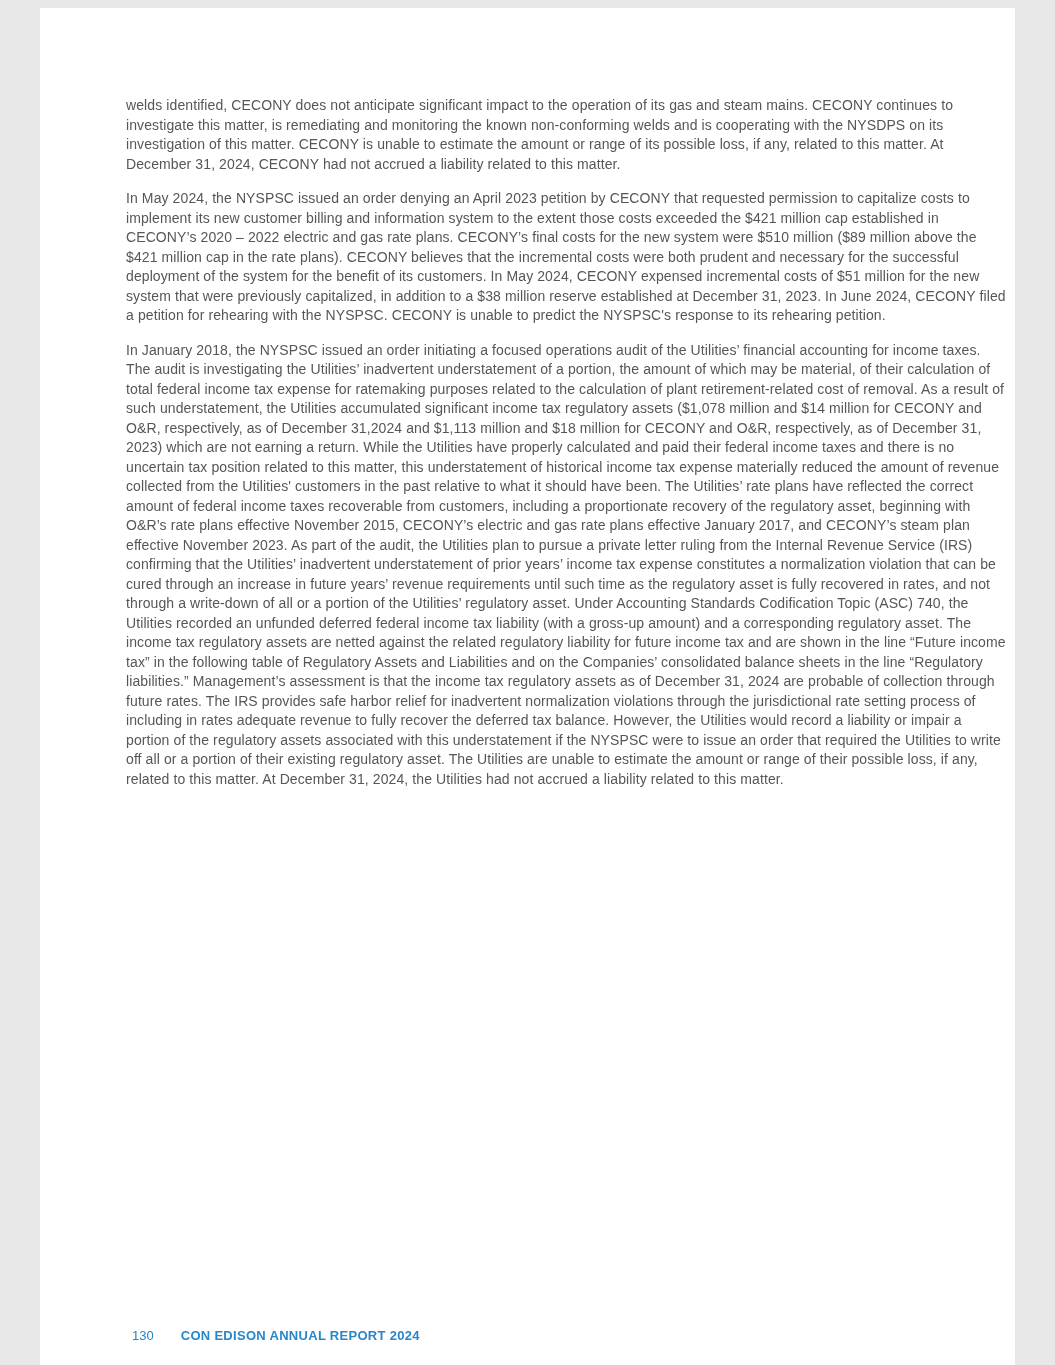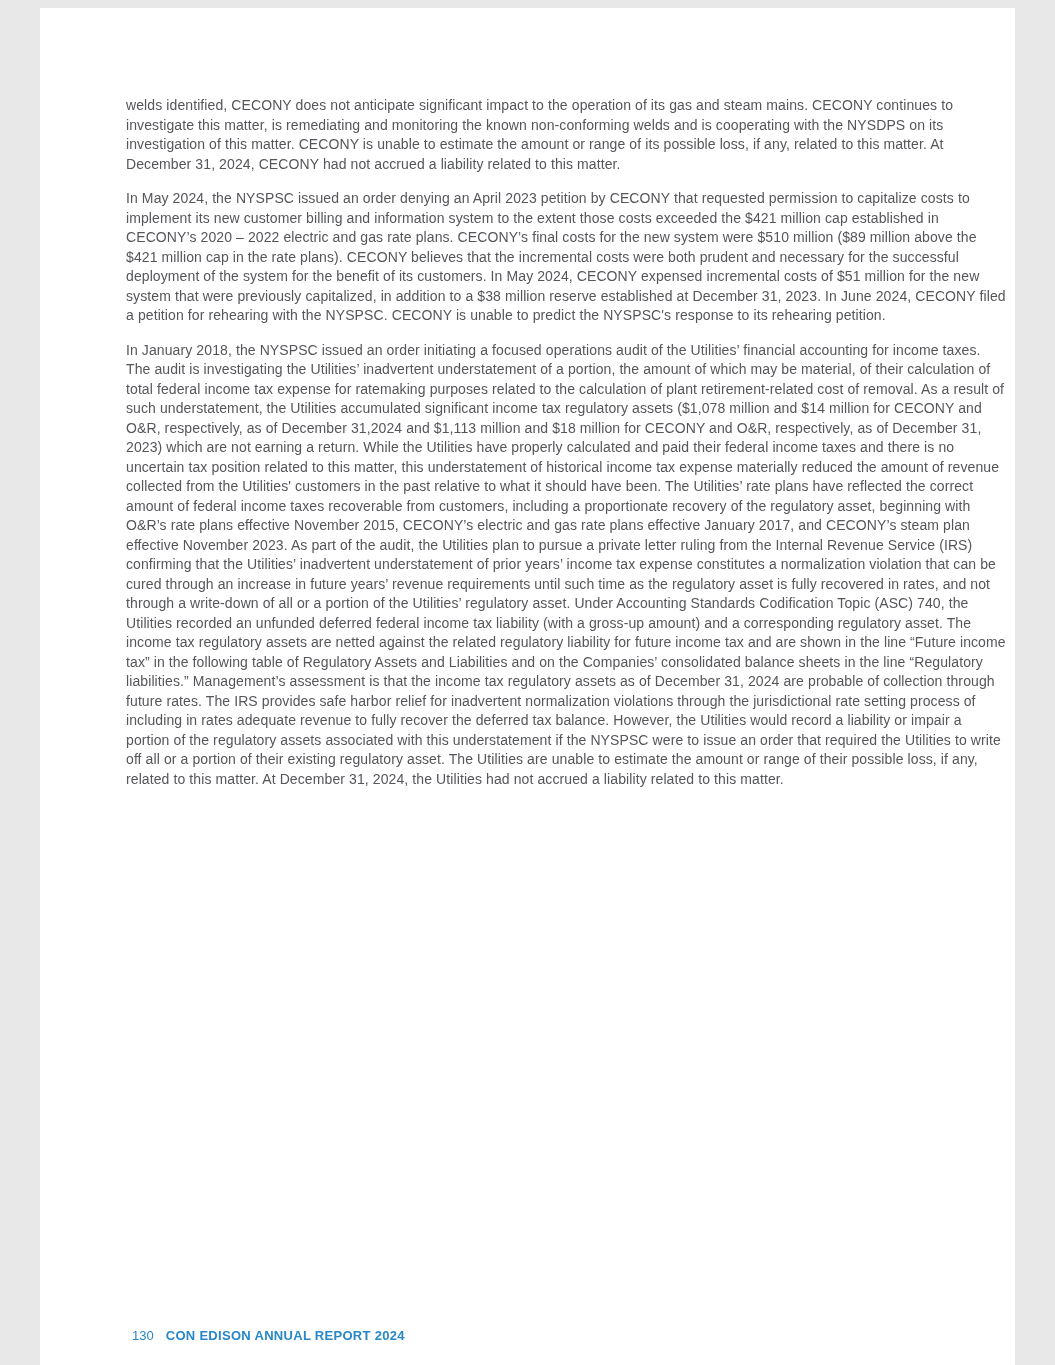--- a/index.html
+++ b/index.html
@@ -30,21 +30,21 @@
     line-height: 19.5px;
     letter-spacing: 0.1px;
     text-align: left;
   }
   .footer {
     position: absolute;
     left: 92px;
     top: 1320px;
     display: flex;
     align-items: baseline;
-    gap: 12px;
+    gap: 27px;
     color: var(--footer-accent, #2787c8);
     font-size: 13px;
     line-height: 16px;
   }
   .footer .page-number {
     font-weight: 400;
   }
   .footer .report-title {
     font-weight: 700;
     letter-spacing: 0.3px;

